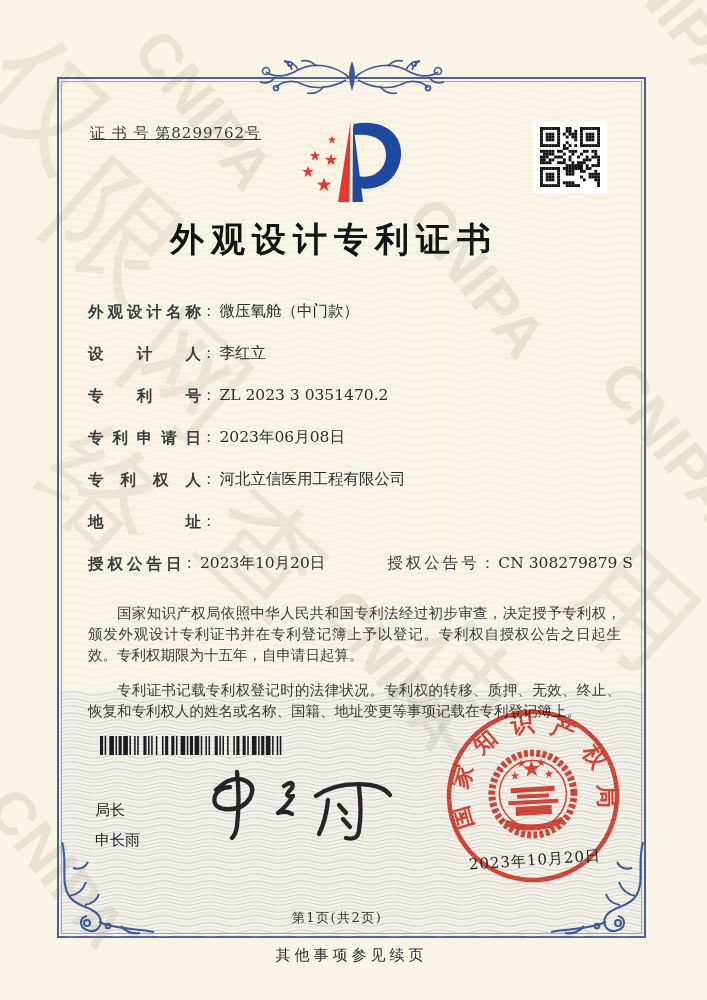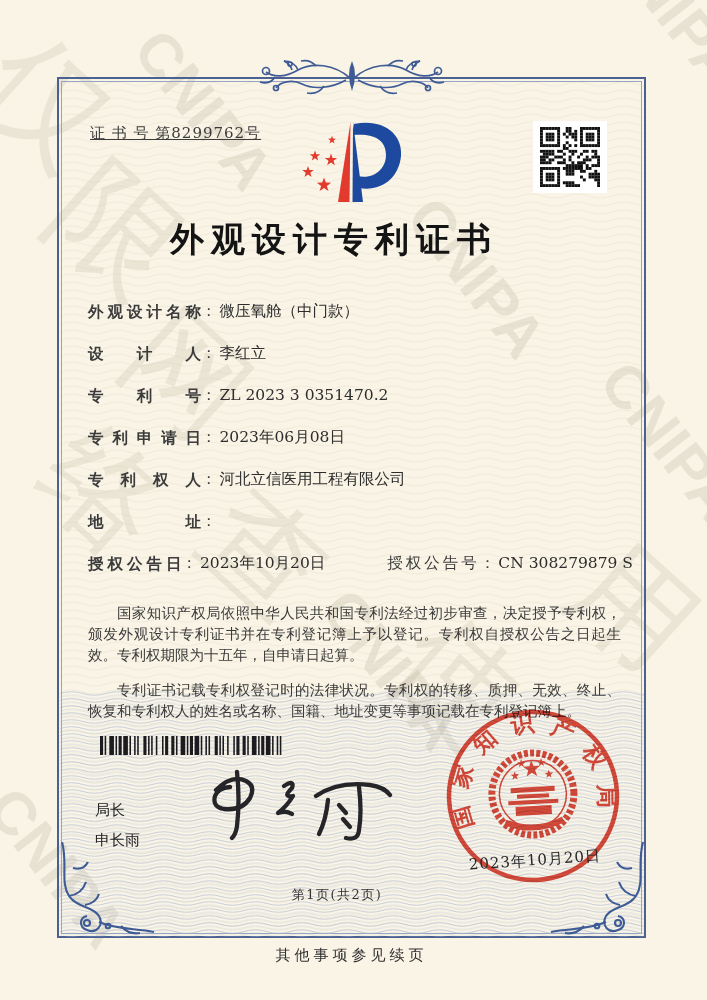--- a/index.html
+++ b/index.html
@@ -32,21 +32,21 @@
   .paras p{margin:14px 0 8px 0;text-indent:2em;}
   .qr-patch{position:absolute;left:533px;top:121px;width:74px;height:72px;background:#fff;z-index:2;}
   .qr-patch svg{position:absolute;left:7px;top:6px;}
   .barcode{left:100px;top:736px;z-index:2;}
   .signer{left:95px;top:795px;font-family:"Liberation Sans","DejaVu Sans",sans-serif;
           font-size:15px;color:#222;line-height:30px;}
   .signature{left:192px;top:768px;}
   .seal{left:442px;top:705px;z-index:3;transform:rotate(-3deg);mix-blend-mode:multiply;}
   .seal-date{left:452px;top:851px;width:166px;text-align:center;z-index:4;font-size:15px;
              letter-spacing:1px;color:#262626;transform:rotate(-4deg);}
-  .page-info{left:57px;top:886px;width:560px;text-align:center;font-size:13px;letter-spacing:1.5px;color:#333;}
+  .page-info{left:57px;top:909px;width:560px;text-align:center;font-size:13px;letter-spacing:1.5px;color:#333;}
   .footer-note{left:57px;top:946px;width:589px;text-align:center;font-size:15px;letter-spacing:4px;color:#2f2f2f;}
 </style>
 </head>
 <body>
 
 <div class="sheet">
 
   <div class="wm" style="left:-15px;top:40px;font-size:125px;">仅</div>
   <div class="wm" style="left:55px;top:168px;font-size:125px;">限</div>
   <div class="wm" style="left:128px;top:315px;font-size:118px;">网</div>

